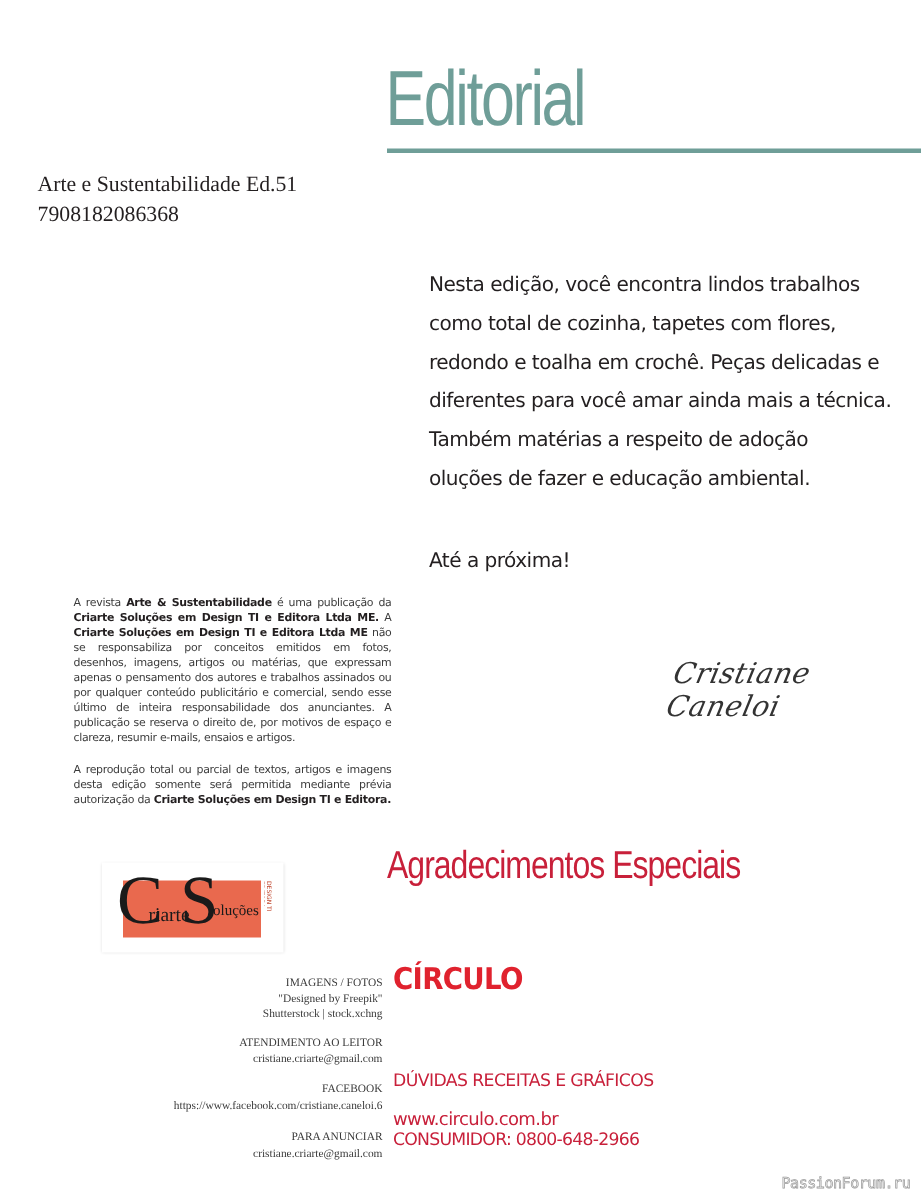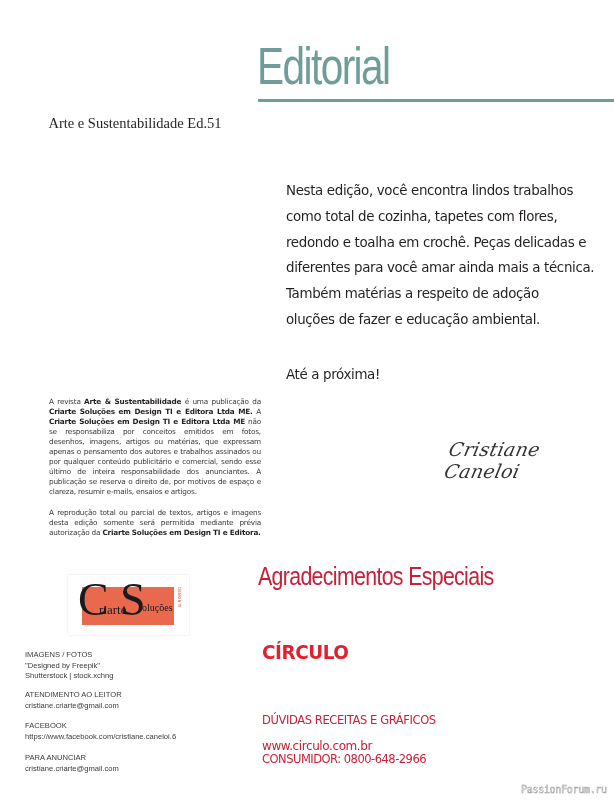--- a/index.html
+++ b/index.html
@@ -12,21 +12,21 @@
     
     #title {
       left: 257px; top: 36px;
       font-family: "Liberation Sans", sans-serif;
       font-size: 52px; line-height: 60px; color: #6f9e98;
       letter-spacing: -2px; transform: scaleX(0.78); transform-origin: left top;
     }
     #title-rule { left: 258px; top: 99px; width: 356px; height: 3px; background: #6f9e98; }
 
     
-    #product { left: 25px; top: 113px; width: 220px; text-align: center;
+    #product { left: 25px; top: 113px; width: 220px; text-align: left;
       font-family: "Liberation Serif", serif; font-size: 14.5px; line-height: 20px; color: #231f20; }
 
     
     #body { left: 286px; top: 178px; width: 320px;
       font-family: "DejaVu Sans", sans-serif; font-size: 13.4px; line-height: 25.8px; color: #231f20;
       letter-spacing: -0.35px; }
     #body p { margin: 0; white-space: nowrap; }
     #closing { left: 286px; top: 367px; font-size: 13.4px; letter-spacing: -0.35px; color: #231f20; }
 
     #signature { left: 447px; top: 438px; font-family: "DejaVu Serif", serif; font-style: italic;
@@ -48,21 +48,21 @@
     #logo-S { position: absolute; left: 52px; top: 2px; font-family: "Liberation Serif", serif;
       font-size: 46px; line-height: 46px; color: #1a1a1a; }
     #logo-riarte { position: absolute; left: 31px; top: 27px; font-family: "Liberation Serif", serif;
       font-size: 13px; color: #1a1a1a; }
     #logo-olucoes { position: absolute; left: 74px; top: 27px; font-family: "Liberation Serif", serif;
       font-size: 10px; color: #1a1a1a; }
     #logo-side { position: absolute; left: 108px; top: 12px; width: 6px; height: 38px;
       font-size: 4px; color: #c0452c; writing-mode: vertical-rl; overflow: hidden; }
 
     
-    .credits { left: 25px; width: 230px; text-align: left; font-family: Liberation Sans, sans-serif;
+    .credits { left: 25px; width: 230px; text-align: right; font-family: Liberation Serif, serif;
       font-size: 7.6px; line-height: 10.5px; color: #3a3a3a; }
     .credits div { white-space: nowrap; }
 
     
     #thanks-title { left: 258px; top: 561px; font-family: "Liberation Sans", sans-serif; font-size: 26px;
       color: #c8203a; letter-spacing: -0.8px; transform: scaleX(0.82); transform-origin: left top; }
     #circulo { left: 262px; top: 640px; font-family: "DejaVu Sans", sans-serif; font-weight: bold;
       font-size: 20px; color: #e0222e; letter-spacing: -0.5px; transform: scaleX(0.92); transform-origin: left top; }
 
     #duvidas { left: 262px; top: 713px; font-family: "DejaVu Sans", sans-serif; font-size: 11.5px;
@@ -76,20 +76,21 @@
       color: #ffffff; -webkit-text-stroke: 0.5px #999; letter-spacing: -0.3px; padding-left: 41px; }
   </style>
 </head>
 <body>
 
 <div id="title" class="abs">Editorial</div>
 <div id="title-rule" class="abs"></div>
 
 <div id="product" class="abs">
   <div>Arte e Sustentabilidade Ed.51</div>
+  <div>7908182086368</div>
 </div>
 
 <div id="body" class="abs">
   <p>Nesta edição, você encontra lindos trabalhos</p>
   <p>como total de cozinha, tapetes com flores,</p>
   <p>redondo e toalha em crochê. Peças delicadas e</p>
   <p>diferentes para você amar ainda mais a técnica.</p>
   <p>Também matérias a respeito de adoção</p>
   <p>oluções de fazer e educação ambiental.</p>
 </div>

